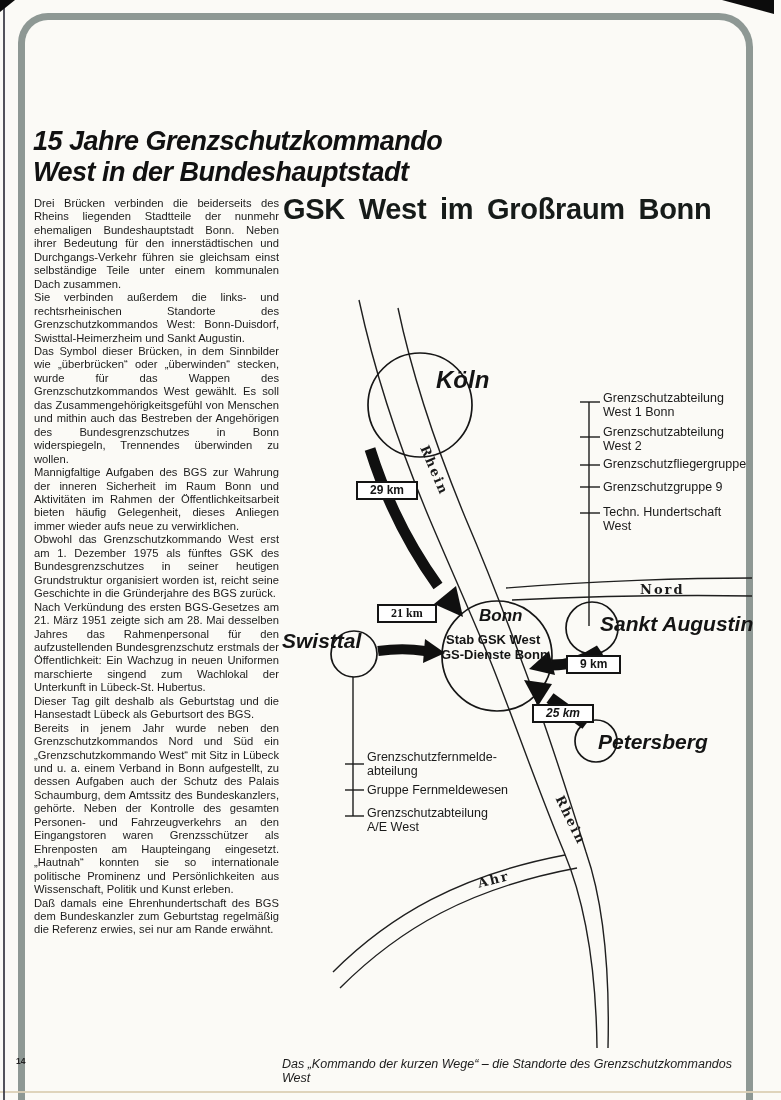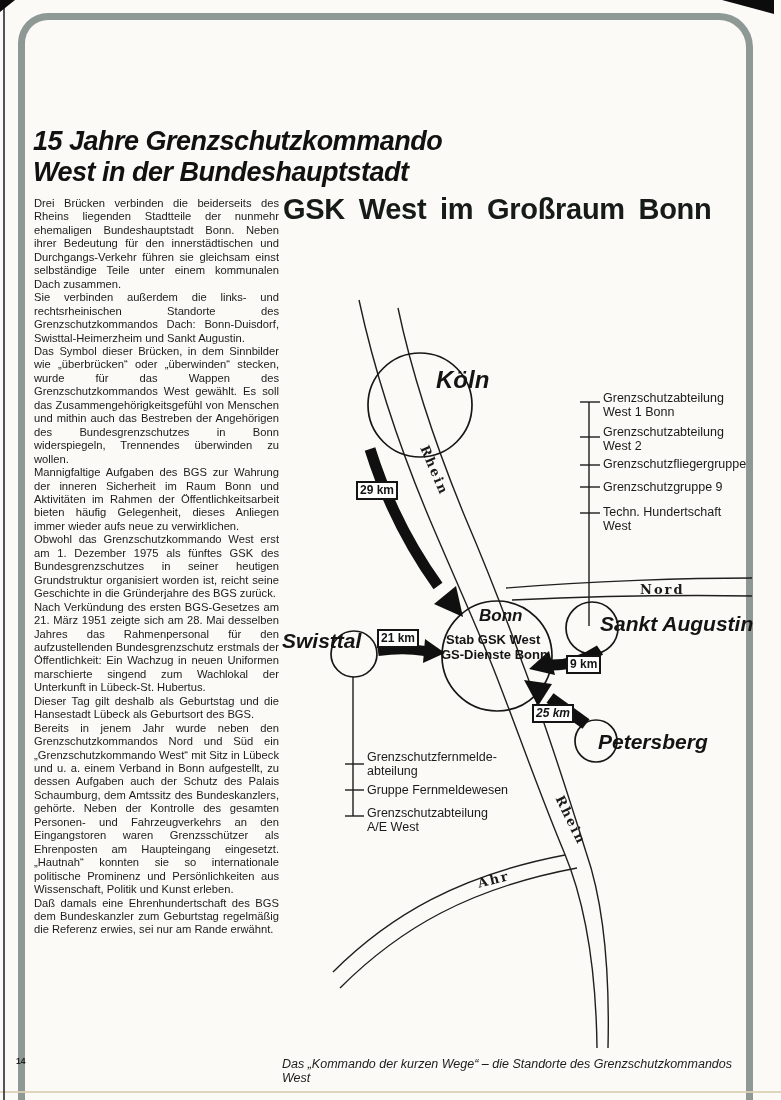--- a/index.html
+++ b/index.html
@@ -22,21 +22,21 @@
   .article p{margin:0;}
   .page-number{position:absolute;left:16px;top:1056px;font-size:8.5px;font-weight:bold;color:#222;z-index:3;}
 
   
   .map-title{position:absolute;left:283px;top:193px;width:470px;font-size:29px;font-weight:bold;
              letter-spacing:-.3px;word-spacing:6px;color:#161b19;z-index:2;}
   .map-svg{position:absolute;left:0;top:0;width:781px;height:1100px;z-index:1;}
   .city{position:absolute;font-weight:bold;font-style:italic;color:#141414;z-index:2;white-space:nowrap;}
   .bonn-sub{position:absolute;font-weight:bold;font-size:13px;color:#141414;z-index:2;white-space:nowrap;}
   .dist{position:absolute;background:#fff;border:2px solid #141414;font-weight:bold;font-size:12px;
-        line-height:15px;padding:0 2px;color:#141414;z-index:2;white-space:nowrap;}
+        line-height:15px;padding:0 12px;color:#141414;z-index:2;white-space:nowrap;}
   .unit{position:absolute;font-size:12.5px;line-height:14.2px;color:#1a1a1a;white-space:pre-line;z-index:2;}
   .river{position:absolute;font-family:"DejaVu Serif",serif;font-weight:bold;font-size:13px;
          letter-spacing:2px;color:#1a1a1a;z-index:2;white-space:nowrap;}
   .caption{position:absolute;left:282px;top:1057px;width:478px;font-size:12.5px;font-style:italic;color:#1c1c1c;z-index:2;}
 </style>
 </head>
 <body>
 
 <div class="page">
 
@@ -46,21 +46,21 @@
   <div class="corner-tr"></div>
   <div class="bottom-line"></div>
 
   <div class="headline">
     <div>15 Jahre Grenzschutzkommando</div>
     <div>West in der Bundeshauptstadt</div>
   </div>
 
   <div class="article">
     <p>Drei Brücken verbinden die beiderseits des Rheins liegenden Stadtteile der nunmehr ehemaligen Bundeshauptstadt Bonn. Neben ihrer Bedeutung für den innerstädtischen und Durchgangs-Verkehr führen sie gleichsam einst selbständige Teile unter einem kommunalen Dach zusammen.</p>
-    <p>Sie verbinden außerdem die links- und rechtsrheinischen Standorte des Grenzschutzkommandos Dach: Bonn-Duisdorf, Swisttal-Heimerzheim und Sankt Augustin.</p>
+    <p>Sie verbinden außerdem die links- und rechtsrheinischen Standorte des Grenzschutzkommandos West: Bonn-Duisdorf, Swisttal-Heimerzheim und Sankt Augustin.</p>
     <p>Das Symbol dieser Brücken, in dem Sinnbilder wie „überbrücken“ oder „überwinden“ stecken, wurde für das Wappen des Grenzschutzkommandos West gewählt. Es soll das Zusammengehörigkeitsgefühl von Menschen und mithin auch das Bestreben der Angehörigen des Bundesgrenzschutzes in Bonn widerspiegeln, Trennendes überwinden zu wollen.</p>
     <p>Mannigfaltige Aufgaben des BGS zur Wahrung der inneren Sicherheit im Raum Bonn und Aktivitäten im Rahmen der Öffentlichkeitsarbeit bieten häufig Gelegenheit, dieses Anliegen immer wieder aufs neue zu verwirklichen.</p>
     <p>Obwohl das Grenzschutzkommando West erst am 1. Dezember 1975 als fünftes GSK des Bundesgrenzschutzes in seiner heutigen Grundstruktur organisiert worden ist, reicht seine Geschichte in die Gründerjahre des BGS zurück.</p>
     <p>Nach Verkündung des ersten BGS-Gesetzes am 21. März 1951 zeigte sich am 28. Mai desselben Jahres das Rahmenpersonal für den aufzustellenden Bundesgrenzschutz erstmals der Öffentlichkeit: Ein Wachzug in neuen Uniformen marschierte singend zum Wachlokal der Unterkunft in Lübeck-St. Hubertus.</p>
     <p>Dieser Tag gilt deshalb als Geburtstag und die Hansestadt Lübeck als Geburtsort des BGS.</p>
     <p>Bereits in jenem Jahr wurde neben den Grenzschutzkommandos Nord und Süd ein „Grenzschutzkommando West“ mit Sitz in Lübeck und u. a. einem Verband in Bonn aufgestellt, zu dessen Aufgaben auch der Schutz des Palais Schaumburg, dem Amtssitz des Bundeskanzlers, gehörte. Neben der Kontrolle des gesamten Personen- und Fahrzeugverkehrs an den Eingangstoren waren Grenzsschützer als Ehrenposten am Haupteingang eingesetzt. „Hautnah“ konnten sie so internationale politische Prominenz und Persönlichkeiten aus Wissenschaft, Politik und Kunst erleben.</p>
     <p>Daß damals eine Ehrenhundertschaft des BGS dem Bundeskanzler zum Geburtstag regelmäßig die Referenz erwies, sei nur am Rande erwähnt.</p>
   </div>
 
   <div class="page-number">14</div>
@@ -126,21 +126,21 @@
   <div class="city" style="left:282px;top:629px;font-size:21px;">Swisttal</div>
   <div class="city" style="left:600px;top:612px;font-size:21px;">Sankt Augustin</div>
   <div class="city" style="left:598px;top:730px;font-size:21px;">Petersberg</div>
 
   <div class="river" style="left:431px;top:443px;transform:rotate(67deg);transform-origin:left top;">Rhein</div>
   <div class="river" style="left:566px;top:793px;transform:rotate(64deg);transform-origin:left top;">Rhein</div>
   <div class="river" style="left:640px;top:582px;">Nord</div>
   <div class="river" style="left:476px;top:876px;transform:rotate(-14deg);transform-origin:left top;">Ahr</div>
 
   <div class="dist" style="left:356px;top:481px;">29 km</div>
-  <div class="dist" style="left:377px;top:629px;">21 km</div>
+  <div class="dist" style="left:377px;top:604px;font-family:Liberation Serif, serif;">21 km</div>
   <div class="dist" style="left:566px;top:655px;">9 km</div>
   <div class="dist" style="left:532px;top:704px;font-style:italic;">25 km</div>
 
   <div class="unit" style="left:603px;top:391px;">Grenzschutzabteilung
 West 1 Bonn</div>
   <div class="unit" style="left:603px;top:425px;">Grenzschutzabteilung
 West 2</div>
   <div class="unit" style="left:603px;top:457px;">Grenzschutzfliegergruppe</div>
   <div class="unit" style="left:603px;top:480px;">Grenzschutzgruppe 9</div>
   <div class="unit" style="left:603px;top:505px;">Techn. Hundertschaft

